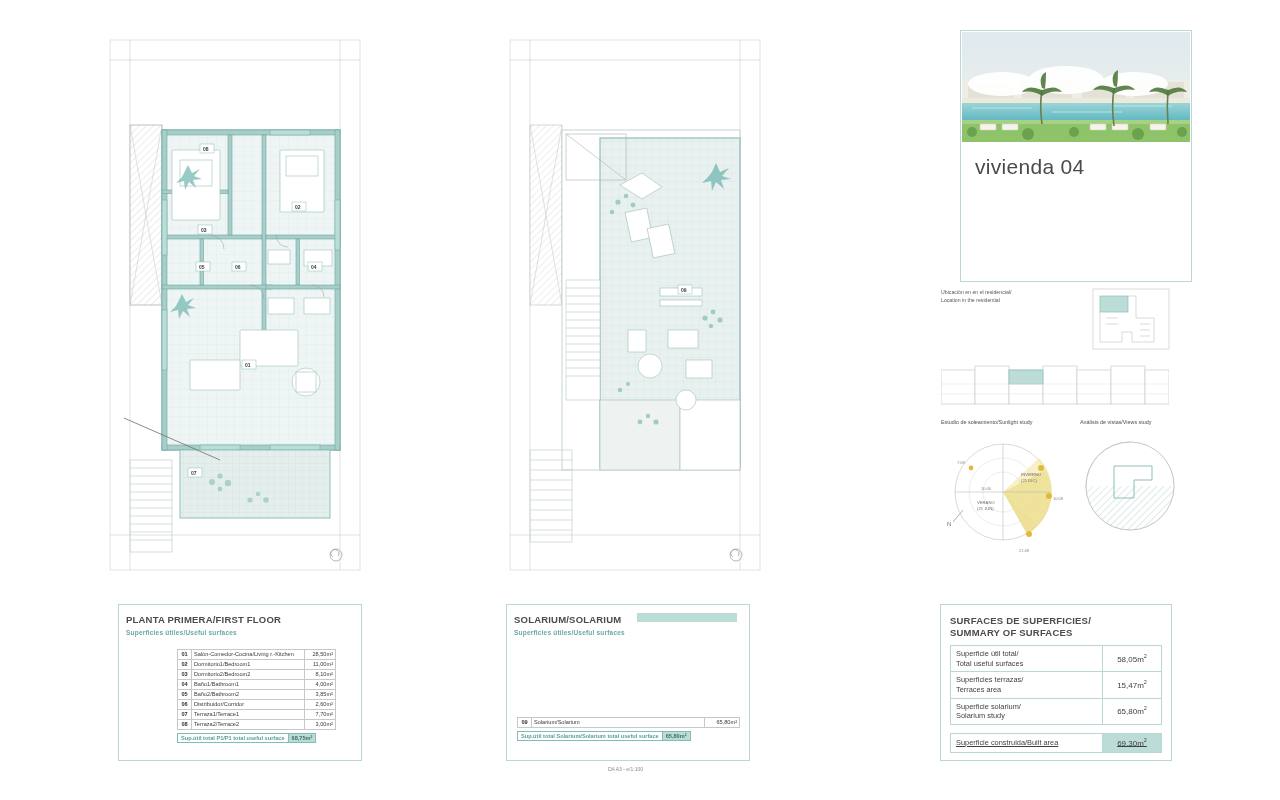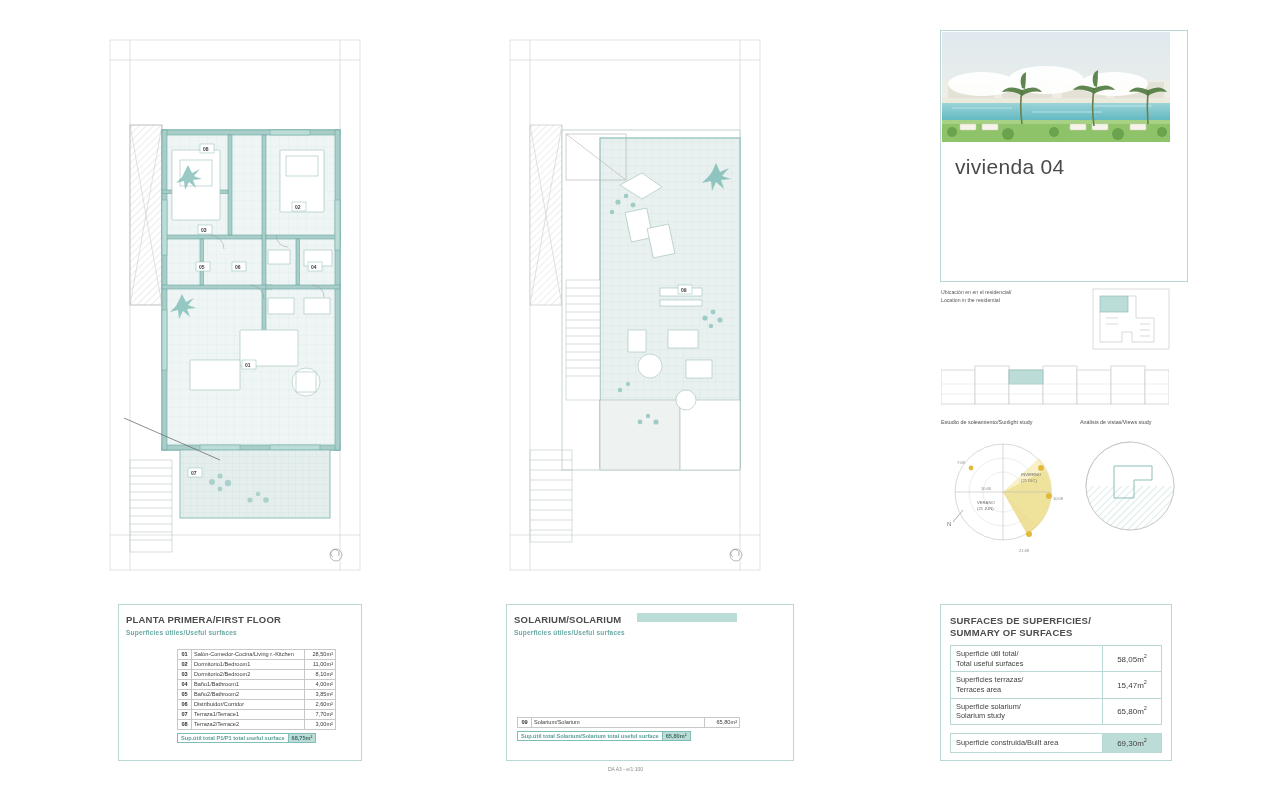--- a/index.html
+++ b/index.html
@@ -33,21 +33,21 @@
   .vivienda{position:absolute;font-size:21px;color:#4a4a4a;letter-spacing:.3px;}
   .tiny{font-size:5.2px;color:#5a5a5a;line-height:1.5;}
   .cap{font-size:5.4px;color:#4f4f4f;}
 
   
   .summary{position:absolute;font-size:7.4px;color:#3f3f3f;}
   .summary table{width:100%;}
   .summary td{border:.6px solid #b9d7d4;padding:3px 5px;vertical-align:middle;line-height:1.3;}
   .summary td.v{width:48px;text-align:center;font-size:8px;}
   .summary .sup{font-size:5.5px;vertical-align:super;}
-  .built td{border:.6px solid #b9d7d4;}
+  .built td{border:.6px solid #b9d7d4;text-decoration:underline;}
   .built .v{background:#bcdcd8;font-weight:normal;}
   .footnote{position:absolute;font-size:5px;color:#8a8a8a;}
   .roomtag{font-size:5px;font-weight:bold;fill:#3d3d3d;}
 </style>
 </head>
 <body>
 
 <div class="sheet">
 
   <div class="plan" style="left:100px;top:30px;">
@@ -337,21 +337,21 @@
         </tr>
       </tbody>
         </table>
       <div class="total-row">
         <span class="lbl">Sup.útil total P1/P1 total useful surface</span>
         <span class="val">68,75m²</span>
       </div>
     </div>
   </div>
 
-  <div class="panel" style="left:506px;top:604px;width:242px;height:155px;padding-left:44px;">
+  <div class="panel" style="left:506px;top:604px;width:242px;height:155px;">
     <div class="panel-title" style="position:absolute;left:7px;top:9px;">SOLARIUM/SOLARIUM</div>
     <div style="position:absolute;left:130px;top:8px;width:100px;height:9px;background:#bcdcd8;"></div>
     <div class="panel-sub" style="position:absolute;left:7px;top:24px;">Superficies útiles/Useful surfaces</div>
 
     <div class="legend" style="left:10px;top:112px;">
       <table>
         <tbody>
             <tr>
           <td class="num">09</td>
           <td class="desc" style="width:168px;">Solarium/Solarium</td>
@@ -361,21 +361,21 @@
         </table>
       <div class="total-row">
         <span class="lbl">Sup.útil total Solarium/Solarium total useful surface</span>
         <span class="val">65,80m²</span>
       </div>
     </div>
   </div>
 
   <div class="footnote" style="left:608px;top:766px;">DA A3 - e/1:100</div>
 
-  <div class="panel" style="left:940px;top:30px;width:230px;height:250px;padding-left:16px;">
+  <div class="panel" style="left:960px;top:30px;width:230px;height:250px;">
 
     <div class="photo" style="left:1px;top:1px;width:228px;height:110px;">
       <svg width="228" height="110" viewBox="0 0 228 110">
         <defs>
           <linearGradient id="sky" x1="0" y1="0" x2="0" y2="1">
             <stop offset="0" stop-color="#dfe9ef"></stop>
               <stop offset="1" stop-color="#f2f1e6"></stop>
           </linearGradient>
           <linearGradient id="water" x1="0" y1="0" x2="0" y2="1">
             <stop offset="0" stop-color="#9fd6d9"></stop>

